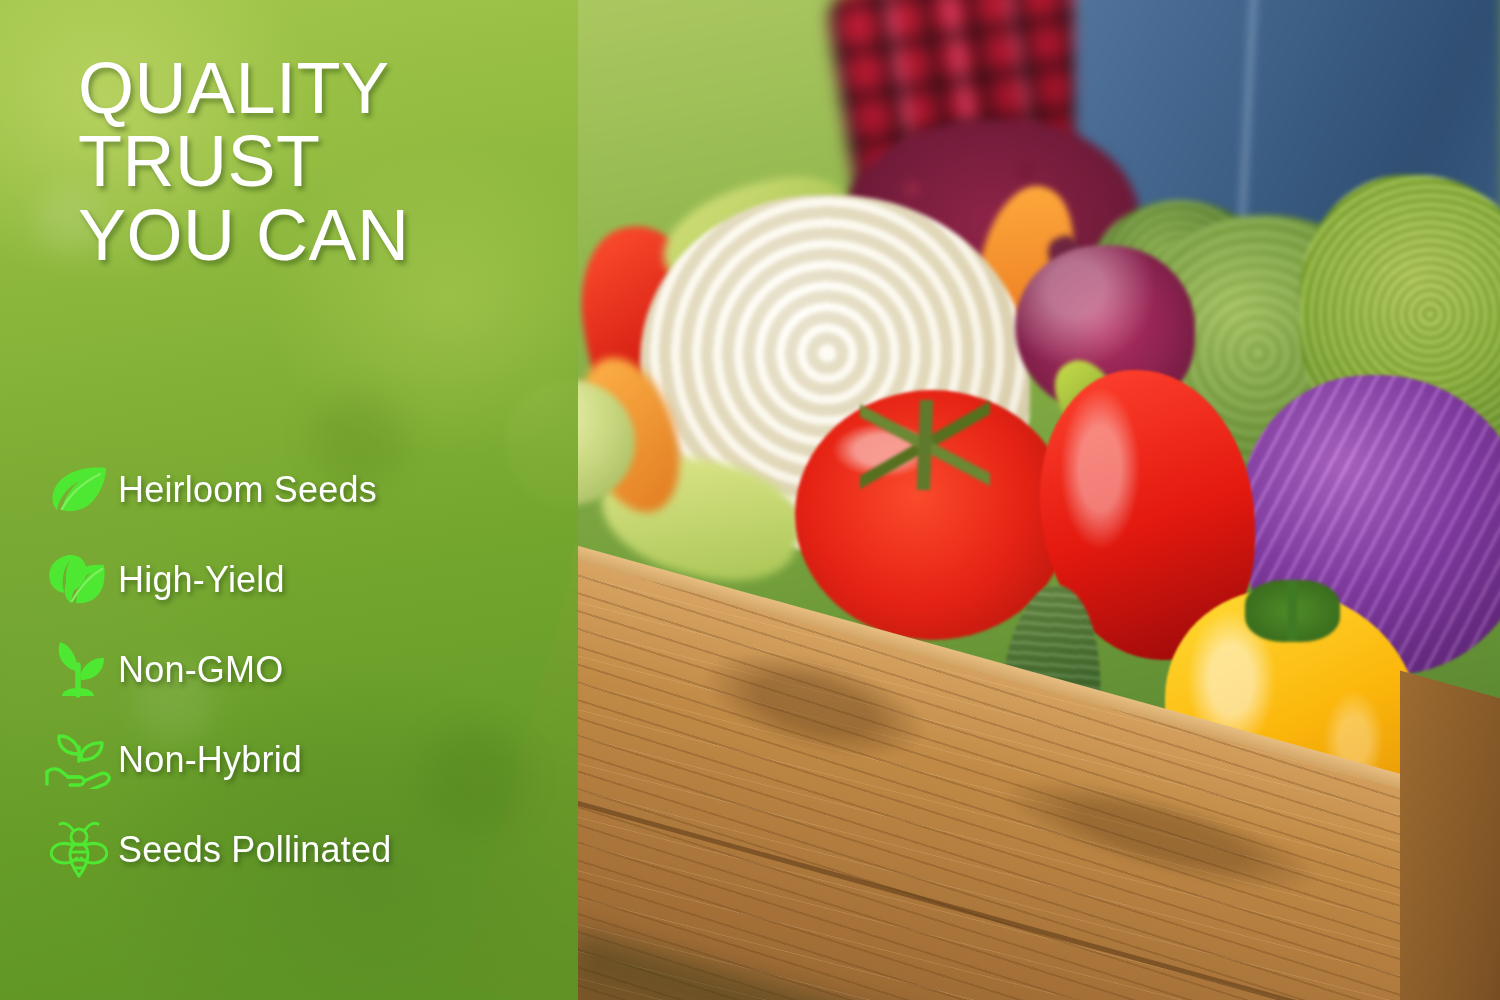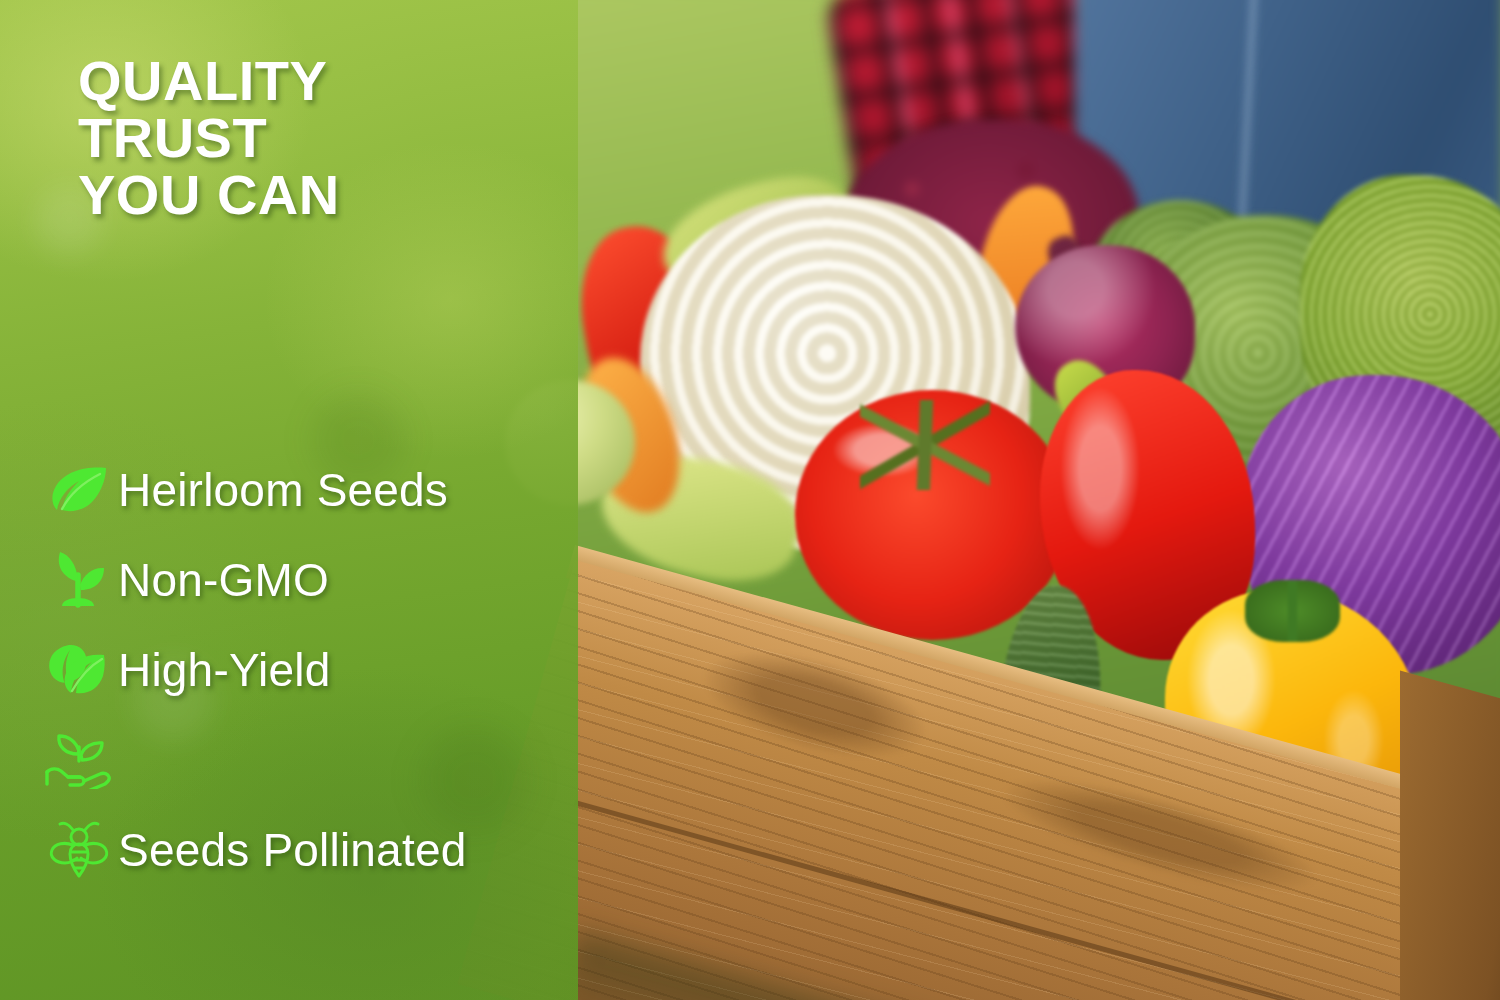--- a/index.html
+++ b/index.html
@@ -282,22 +282,22 @@
     filter:blur(12px);
   }
 
   
   .content{
     position:absolute;left:0;top:0;width:578px;height:1000px;
   }
   .headline{
     position:absolute;left:78px;top:52px;width:470px;
     color:#ffffff;
-    font-size:56px;
-    font-weight:bold;
+    font-size:72px;
+    font-weight:normal;
     line-height:1.02;
     letter-spacing:0.5px;
     text-transform:uppercase;
     text-shadow:3px 4px 5px rgba(40,70,15,.45);
     margin:0;
   }
   .headline .hl{display:block;}
 
   .features{
     position:absolute;left:40px;top:445px;width:540px;
@@ -309,21 +309,21 @@
     height:90px;
   }
   .feature-icon{
     flex:0 0 78px;
     display:flex;align-items:center;justify-content:center;
     height:72px;
   }
   .feature-icon svg{display:block;}
   .feature-label{
     color:#ffffff;
-    font-size:46px;
+    font-size:36px;
     font-weight:normal;
     letter-spacing:.2px;
     white-space:nowrap;
     text-shadow:2px 3px 5px rgba(35,65,12,.55);
     text-align:right;
   }
 </style>
 </head>
 <body>
 
@@ -382,55 +382,56 @@
           <svg width="62" height="52" viewBox="0 0 62 52">
             <path d="M58 4C40 2 18 6 8 22c-5 8-5 18 1 24 2-12 10-22 22-29-9 9-15 17-17 29 10 3 22 0 30-8C52 30 58 16 58 4z" fill="#4ee832"></path>
             <path d="M14 45C22 30 36 18 52 10" fill="none" stroke="#7ef05f" stroke-width="2.4" stroke-linecap="round"></path>
           </svg>
         </span>
         <span class="feature-label">Heirloom Seeds</span>
       </li>
 
       <li class="feature">
         <span class="feature-icon">
+          <svg width="62" height="58" viewBox="0 0 62 58">
+            <path d="M26 6C14 6 4 14 4 26c0 8 5 14 12 16C14 33 18 20 28 11c-7 9-10 20-8 31 11 1 20-7 22-18C44 14 36 6 26 6z" fill="#4ee832" transform="translate(-2,-2) rotate(-12 26 30)"></path>
+            <path d="M56 14C40 12 24 18 18 32c-3 8-1 16 5 20 1-13 8-24 21-31-9 8-15 18-16 31 12 2 23-5 27-17 2-8 2-15 1-21z" fill="#4ee832"></path>
+            <path d="M24 50C32 36 42 25 54 18" fill="none" stroke="#7ef05f" stroke-width="2.4" stroke-linecap="round"></path>
+          </svg>
+        </span>
+        <span class="feature-label">High-Yield</span>
+      </li>
+
+      <li class="feature">
+        <span class="feature-icon">
           <svg width="58" height="62" viewBox="0 0 58 62">
             <path d="M28 56V26" fill="none" stroke="#4ee832" stroke-width="5.5" stroke-linecap="round"></path>
             <path d="M28 30C26 16 20 6 10 3 6 16 12 28 26 32z" fill="#4ee832"></path>
             <path d="M30 36c4-11 13-18 24-17 0 13-9 22-23 22z" fill="#4ee832"></path>
             <path d="M12 57c0-5 7-8 16-8s16 3 16 8z" fill="#4ee832"></path>
           </svg>
         </span>
         <span class="feature-label">Non-GMO</span>
-      </li>
-
-      <li class="feature">
-        <span class="feature-icon">
-          <svg width="62" height="58" viewBox="0 0 62 58">
-            <path d="M26 6C14 6 4 14 4 26c0 8 5 14 12 16C14 33 18 20 28 11c-7 9-10 20-8 31 11 1 20-7 22-18C44 14 36 6 26 6z" fill="#4ee832" transform="translate(-2,-2) rotate(-12 26 30)"></path>
-            <path d="M56 14C40 12 24 18 18 32c-3 8-1 16 5 20 1-13 8-24 21-31-9 8-15 18-16 31 12 2 23-5 27-17 2-8 2-15 1-21z" fill="#4ee832"></path>
-            <path d="M24 50C32 36 42 25 54 18" fill="none" stroke="#7ef05f" stroke-width="2.4" stroke-linecap="round"></path>
-          </svg>
-        </span>
-        <span class="feature-label">High-Yield</span>
       </li>
 
       <li class="feature">
         <span class="feature-icon">
           <svg width="70" height="58" viewBox="0 0 70 58">
             <g fill="none" stroke="#4ee832" stroke-width="3.4" stroke-linejoin="round" stroke-linecap="round">
               <path d="M35 30V16"></path>
               <path d="M35 20C32 11 25 5 15 5c-1 10 6 18 19 18z"></path>
               <path d="M37 24c3-8 11-13 21-12 0 10-8 17-20 17z"></path>
               <path d="M3 41c4-4 10-4 14-1l7 6h11c3 0 5 2 5 4s-2 4-5 4H26"></path>
               <path d="M24 46h12"></path>
               <path d="M40 50l16-7c4-2 8 0 9 3 1 3-1 5-4 7L44 60"></path>
               <path d="M3 41v12"></path>
             </g>
           </svg>
         </span>
+        <span class="feature-label">Non-Hybrid</span>
       </li>
 
       <li class="feature">
         <span class="feature-icon">
           <svg width="64" height="60" viewBox="0 0 64 60">
             <g fill="none" stroke="#4ee832" stroke-width="3" stroke-linecap="round" stroke-linejoin="round">
               <path d="M26 10C22 4 17 2 13 4"></path>
               <path d="M38 10c4-6 9-8 13-6"></path>
               <circle cx="32" cy="17" r="8"></circle>
               <path d="M26 25C18 22 8 23 5 30c-3 7 4 13 13 13 5 0 9-2 12-5"></path>

